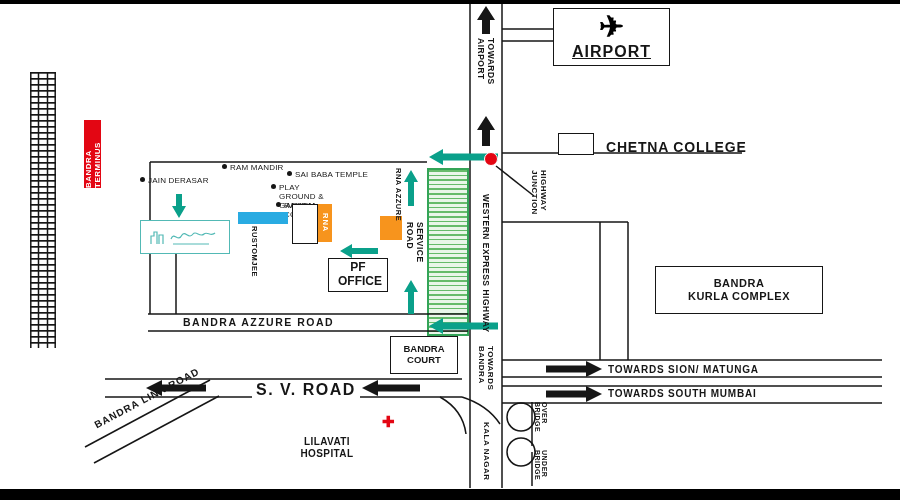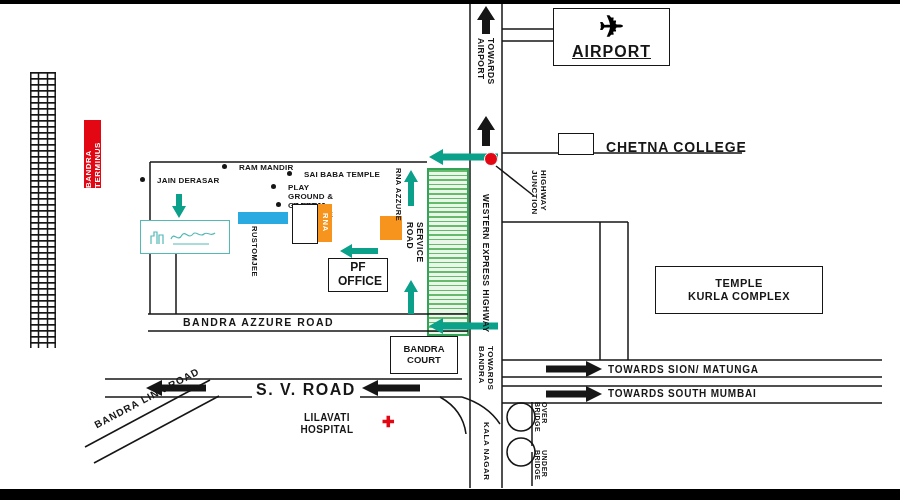--- a/index.html
+++ b/index.html
@@ -6,21 +6,21 @@
   .canvas{position:relative;width:900px;height:500px;background:#fff;overflow:hidden;
           font-family:"Liberation Sans",sans-serif;color:#161616;}
   .abs{position:absolute;}
   .lbl{position:absolute;font-weight:bold;color:#161616;white-space:nowrap;letter-spacing:.4px;}
   .wrap{white-space:normal;line-height:1.15;}
   .v{writing-mode:vertical-rl;display:flex;align-items:center;justify-content:center;
      font-weight:bold;letter-spacing:.5px;position:absolute;}
   .box{position:absolute;background:#fff;border:1.3px solid #161616;display:flex;
        flex-direction:column;align-items:center;justify-content:center;text-align:center;
        font-weight:bold;line-height:1.2;}
-  .lm{position:absolute;display:flex;gap:12px;font-weight:bold;font-size:8px;letter-spacing:.2px;}
+  .lm{position:absolute;display:flex;gap:3px;font-weight:normal;font-size:8px;letter-spacing:.2px;}
   .lm .dot{width:5px;height:5px;border-radius:50%;background:#161616;flex:0 0 auto;margin-top:1px;}
   .terminus{position:absolute;left:84px;top:120px;width:17px;height:68px;background:#e30613;
             color:#fff;writing-mode:vertical-rl;transform:rotate(180deg);display:flex;
             align-items:center;justify-content:center;font-weight:bold;font-size:8px;letter-spacing:.5px;}
   .strip{position:absolute;left:427px;top:168px;width:38px;height:164px;border:2px solid #33a457;
          background:repeating-linear-gradient(180deg,#66bb6a 0px,#66bb6a 1.5px,#e9f6e9 1.5px,#e9f6e9 4.6px);}
   .bar-blue{position:absolute;left:238px;top:212px;width:50px;height:12px;background:#29abe2;}
   .box-plain{position:absolute;left:292px;top:204px;width:24px;height:38px;background:#fff;border:1.2px solid #161616;}
   .bar-rna{position:absolute;left:318px;top:204px;width:14px;height:38px;background:#f7941d;color:#fff;
            writing-mode:vertical-rl;display:flex;align-items:center;justify-content:center;
@@ -184,23 +184,23 @@
   <div class="lbl" style="left:252px;top:381px;font-size:16px;letter-spacing:1.5px;background:#fff;padding:0 4px;">S. V. ROAD</div>
   <div class="lbl" style="left:95px;top:420px;font-size:10px;letter-spacing:1px;transform:rotate(-28deg);transform-origin:left center;">BANDRA LINK ROAD</div>
   <div class="lbl" style="left:608px;top:364px;font-size:10px;letter-spacing:.8px;">TOWARDS SION/ MATUNGA</div>
   <div class="lbl" style="left:608px;top:388px;font-size:10px;letter-spacing:.8px;">TOWARDS SOUTH MUMBAI</div>
 
   <div class="box" style="left:390px;top:336px;width:66px;height:36px;font-size:9.5px;">
     <span class="wrap" style="width:50px;">BANDRA COURT</span>
   </div>
 
   <div class="box" style="left:655px;top:266px;width:166px;height:46px;font-size:11px;letter-spacing:.5px;">
-    <span>TEMPLE</span>
+    <span>BANDRA</span>
     <span>KURLA COMPLEX</span>
   </div>
 
-  <div class="lbl wrap" style="left:296px;top:412px;width:62px;font-size:10px;text-align:center;white-space:normal;">LILAVATI HOSPITAL</div>
+  <div class="lbl wrap" style="left:296px;top:436px;width:62px;font-size:10px;text-align:center;white-space:normal;">LILAVATI HOSPITAL</div>
   <div class="cross">✚</div>
 
   <div class="v" style="left:535px;top:402px;width:12px;height:46px;font-size:7px;">OVER BRIDGE</div>
   <div class="v" style="left:535px;top:450px;width:12px;height:38px;font-size:7px;">UNDER BRIDGE</div>
 
 </div>
 
 </body></html>

